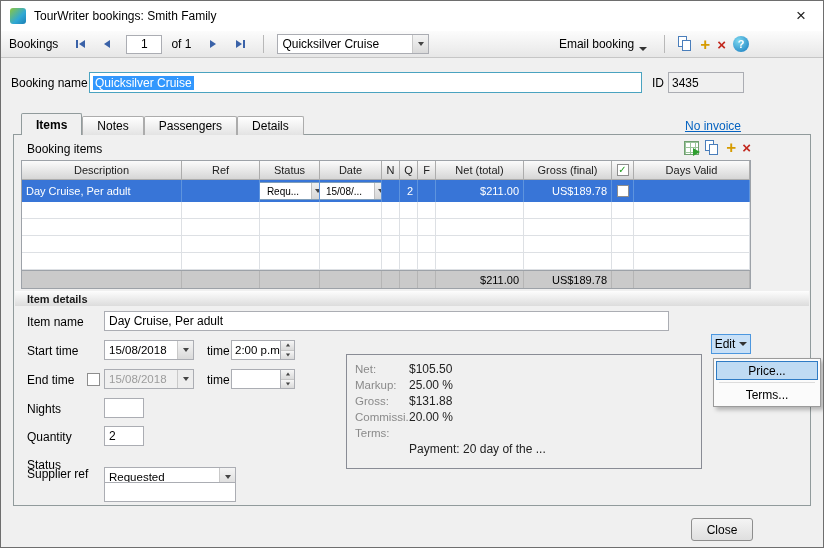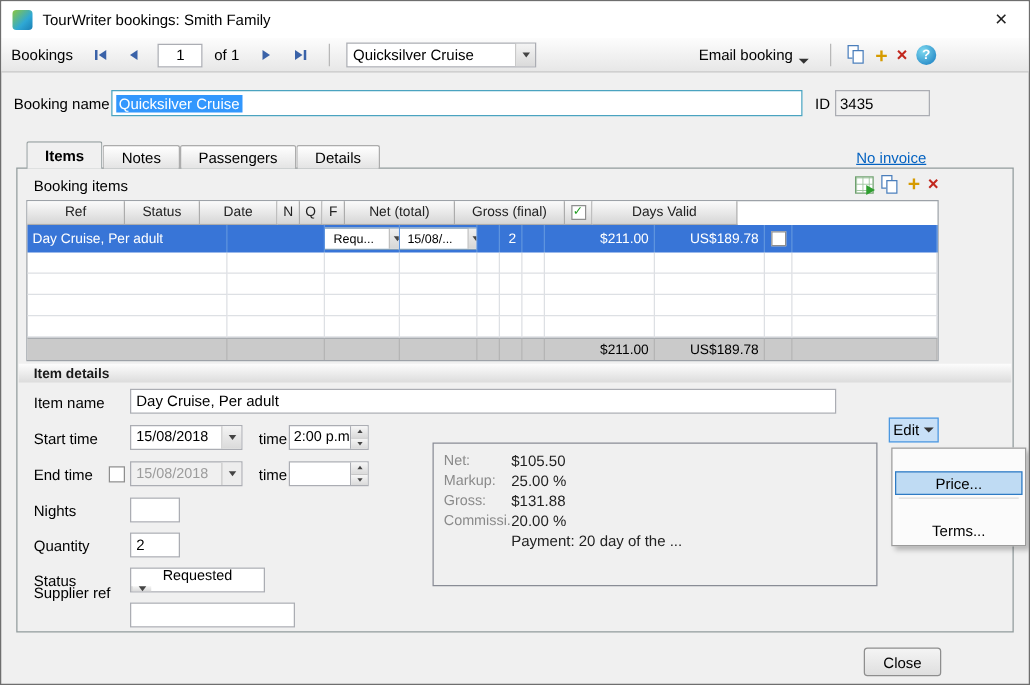--- a/index.html
+++ b/index.html
@@ -137,21 +137,21 @@
               background:#C8E0F7; border:1px solid #4C97DF; display:flex; align-items:center;
               justify-content:center; gap:4px; font-size:12px; }
   .svc-box { position:absolute; left:332px; top:219px; width:356px; height:115px;
              background:#F0F0F0; border:1px solid #898C95; padding:6px 8px; }
   .svc-row { display:flex; height:16px; align-items:center; }
   .svc-label { width:54px; flex:none; color:#8A8A8A; font-size:11.5px; overflow:hidden; white-space:nowrap; }
   .svc-value { font-size:12px; color:#222; white-space:nowrap; }
 
   .menu { position:absolute; left:699px; top:223px; width:108px; background:#FBFBFB;
           border:1px solid #9B9B9B; box-shadow:3px 3px 4px rgba(0,0,0,0.25); z-index:10; padding:2px; }
-  .menu-item { height:19px; display:flex; align-items:center; justify-content:center; font-size:12px;margin-top:16px; }
+  .menu-item { height:19px; display:flex; align-items:center; justify-content:center; font-size:12px; }
   .menu-item.highlight { background:#BFDBF3; border:1px solid #2E7BC4; }
   .menu-sep { height:1px; background:#DCDCDC; margin:2px 3px; }
 
   .close-btn { position:absolute; left:690px; top:517px; width:62px; height:23px;
                background:linear-gradient(#F4F4F4,#DFDFDF); border:1px solid #8E8E8E; border-radius:3px;
                font-size:12px; display:flex; align-items:center; justify-content:center; }
 </style>
 </head>
 <body>
 
@@ -228,20 +228,21 @@
       <span class="icon-copy">
           <span class="sheet back"></span>
           <span class="sheet front"></span>
         </span>
       <span class="glyph-plus">+</span>
       <span class="glyph-x">×</span>
     </div>
 
     <div class="grid">
       <div class="grow ghead">
+        <div class="cell col-desc">Description</div>
         <div class="cell col-ref">Ref</div>
         <div class="cell col-status">Status</div>
         <div class="cell col-date">Date</div>
         <div class="cell col-n">N</div>
         <div class="cell col-q">Q</div>
         <div class="cell col-f">F</div>
         <div class="cell col-net">Net (total)</div>
         <div class="cell col-gross">Gross (final)</div>
         <div class="cell col-chk">
             <span class="hdr-chk">✓</span>
@@ -388,20 +389,24 @@
       </div>
       <div class="svc-row">
         <span class="svc-label">Gross:</span>
         <span class="svc-value">$131.88</span>
       </div>
       <div class="svc-row">
         <span class="svc-label">Commissi...</span>
         <span class="svc-value">20.00 %</span>
       </div>
       <div class="svc-row">
+        <span class="svc-label">Terms:</span>
+        <span class="svc-value"></span>
+      </div>
+      <div class="svc-row">
         <span class="svc-label"></span>
         <span class="svc-value">Payment: 20 day of the ...</span>
       </div>
     </div>
 
     <div class="menu">
       <div class="menu-item highlight">Price...</div>
       <div class="menu-sep"></div>
       <div class="menu-item">Terms...</div>
     </div>
@@ -427,21 +432,21 @@
       </span>
     </div>
 
     <span class="field-label" style="left:13px;top:267px;">Nights</span>
     <input class="ibox" style="left: 90px; top: 263px; width: 40px;" value="">
 
     <span class="field-label" style="left:13px;top:295px;">Quantity</span>
     <input class="ibox" style="left: 90px; top: 291px; width: 40px;" value="2">
 
     <span class="field-label" style="left:13px;top:323px;">Status</span>
-    <div class="combo d-combo" style="left:90px;top:319px;width:108px;flex-direction:column;">
+    <div class="combo d-combo" style="left:90px;top:332px;width:132px;">
       <span class="combo-text">Requested</span>
       <span class="combo-btn">
           <span class="tri down-s"></span>
         </span>
     </div>
 
     <span class="field-label" style="left:13px;top:332px;">Supplier ref</span>
     <input class="ibox" style="left: 90px; top: 347px; width: 132px;" value="">
 
   </div>

